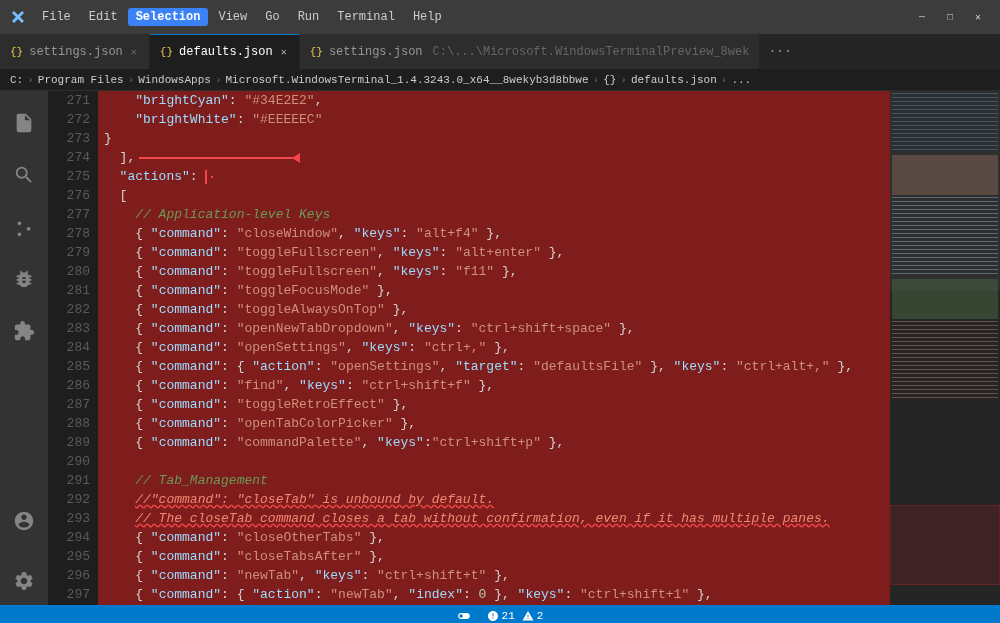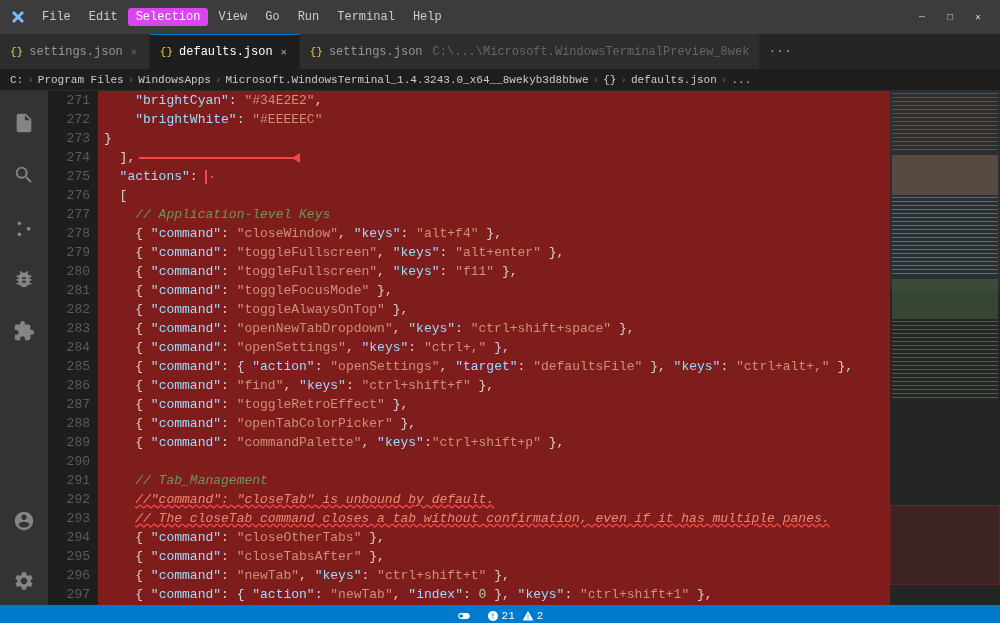--- a/index.html
+++ b/index.html
@@ -32,21 +32,21 @@
       align-items: center;
       gap: 2px;
     }
     .menu-item {
       padding: 2px 8px;
       color: #cccccc;
       font-size: 12px;
       cursor: pointer;
       border-radius: 3px;
     }
-    .menu-item.active { background: #d946ef; color: white; }
+    .menu-item.active { background: #3b82f6; color: white; font-weight: bold; }
     .title-bar-center {
       position: absolute;
       left: 50%;
       transform: translateX(-50%);
       color: #cccccc;
       font-size: 12px;
     }
     .title-bar-right {
       display: flex;
       align-items: center;

